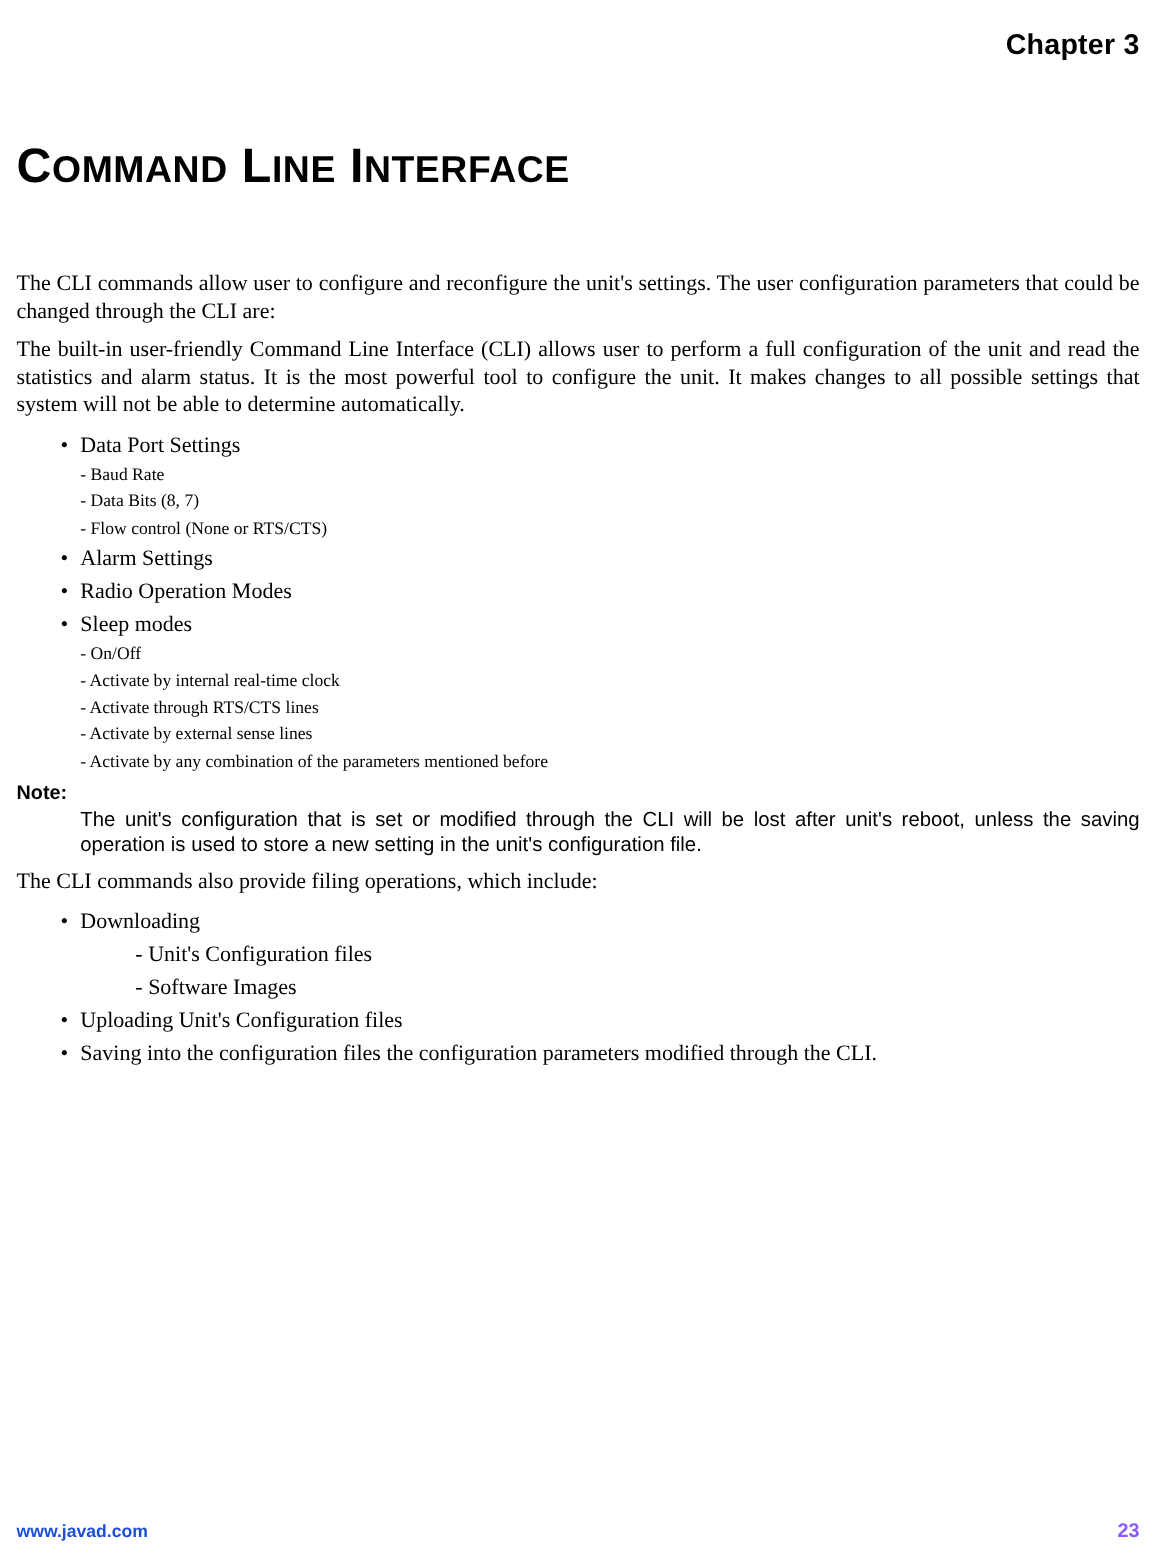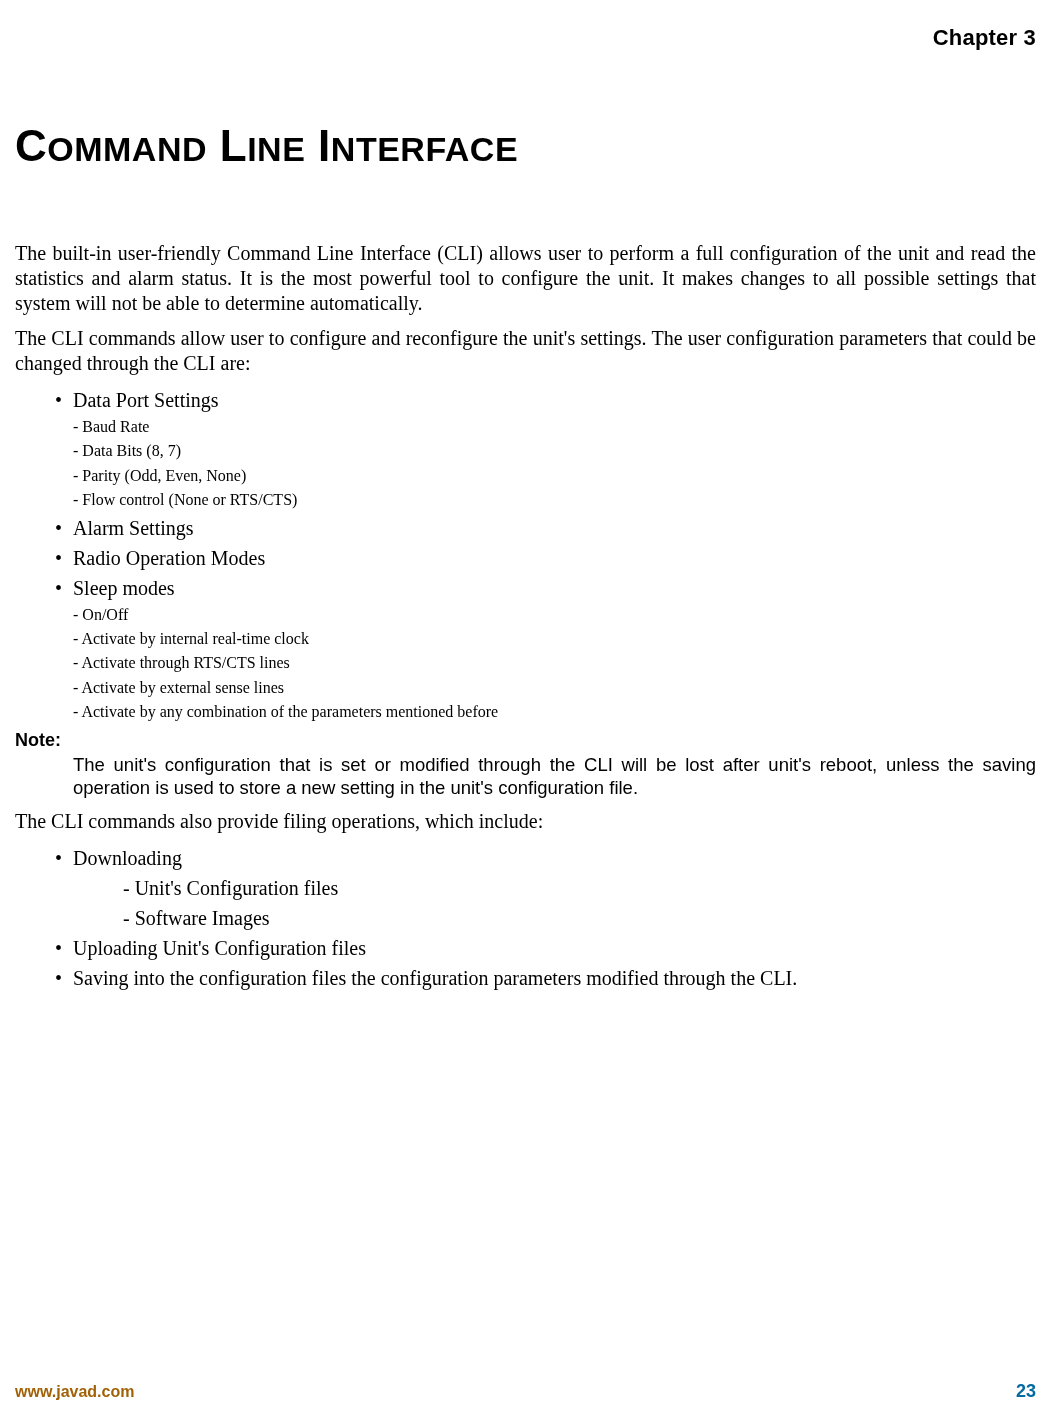--- a/index.html
+++ b/index.html
@@ -13,21 +13,21 @@
     width: 1051px;
     height: 1420px;
     position: relative;
     box-sizing: border-box;
     padding: 20px 15px 40px 15px;
   }
   .chapter {
     text-align: right;
     font-family: "Arial Black", Arial, sans-serif;
     font-weight: 900;
-    font-size: 22px;
+    font-size: 26px;
     letter-spacing: 0.2px;
     margin-bottom: 70px;
     margin-top: 5px;
   }
   .title {
     font-family: "Arial Black", Arial, sans-serif;
     font-weight: 900;
     font-size: 44px;
     letter-spacing: 0.5px;
     margin-bottom: 70px;
@@ -95,43 +95,42 @@
     bottom: 18px;
     left: 15px;
     right: 15px;
     display: flex;
     justify-content: space-between;
     align-items: baseline;
     font-family: "Arial Black", Arial, sans-serif;
     font-weight: 900;
     font-size: 16px;
   }
-  .footer-url { color: #a16207; }
-  .footer-page { color: #0369a1; font-size: 18px; }
+  .footer-url { color: #1d4ed8; }
+  .footer-page { color: #8b5cf6; font-size: 18px; }
 </style>
 </head>
 <body>
 
 <div class="page">
 
   <div class="chapter">Chapter 3</div>
 
   <div class="title">
     <span class="caps">C</span><span class="small">OMMAND</span><span> </span><span class="caps">L</span><span class="small">INE</span><span> </span><span class="caps">I</span><span class="small">NTERFACE</span>
   </div>
 
+  <div class="para">The CLI commands allow user to configure and reconfigure the unit's settings. The user configuration parameters that could be changed through the CLI are:</div>
   <div class="para">The built-in user-friendly Command Line Interface (CLI) allows user to perform a full configuration of the unit and read the statistics and alarm status. It is the most powerful tool to configure the unit. It makes changes to all possible settings that system will not be able to determine automatically.</div>
-  <div class="para">The CLI commands allow user to configure and reconfigure the unit's settings. The user configuration parameters that could be changed through the CLI are:</div>
 
   <ul class="list1">
     <li>Data Port Settings</li>
   </ul>
   <div class="sub">- Baud Rate</div>
   <div class="sub">- Data Bits (8, 7)</div>
-  <div class="sub">- Parity (Odd, Even, None)</div>
   <div class="sub">- Flow control (None or RTS/CTS)</div>
   <ul class="list1">
     <li>Alarm Settings</li>
     <li>Radio Operation Modes</li>
     <li>Sleep modes</li>
   </ul>
   <div class="sub">- On/Off</div>
   <div class="sub">- Activate by internal real-time clock</div>
   <div class="sub">- Activate through RTS/CTS lines</div>
   <div class="sub">- Activate by external sense lines</div>

